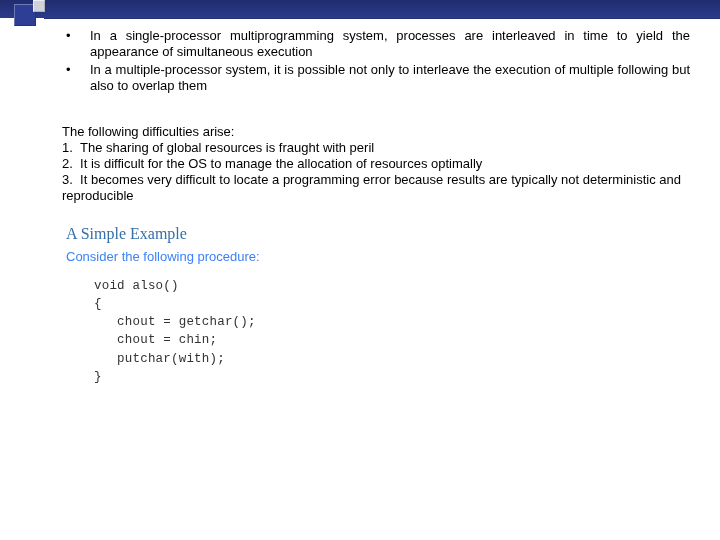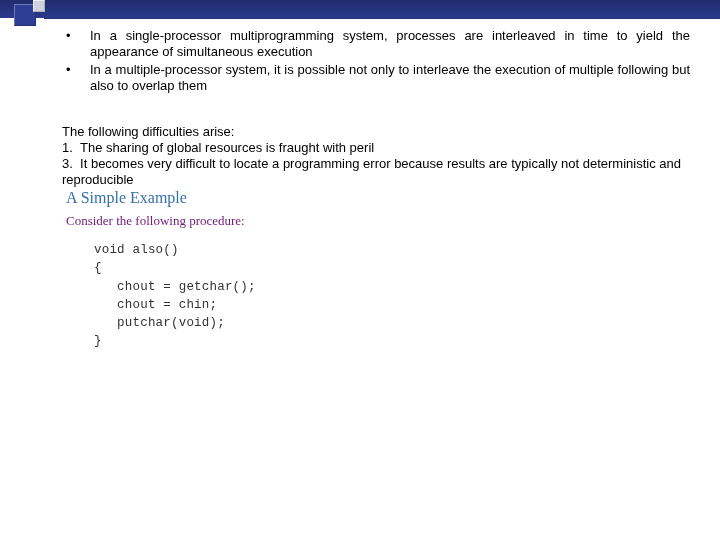--- a/index.html
+++ b/index.html
@@ -7,23 +7,23 @@
   .topbar{position:absolute;left:0;top:0;width:720px;height:18px;background:linear-gradient(#1f2c6e,#2b3b8a)}
   .square-lg{position:absolute;left:14px;top:4px;width:22px;height:22px;background:#2e3e94;box-shadow:inset -1px -1px 0 rgba(0,0,0,.2),inset 1px 1px 0 rgba(255,255,255,.3)}
   .square-sm{position:absolute;left:33px;top:0;width:12px;height:12px;background:#cfd2db;box-shadow:inset -1px -1px 0 rgba(0,0,0,.15),inset 1px 1px 0 rgba(255,255,255,.6)}
   .rule{position:absolute;left:44px;top:18px;width:676px;height:0;border-top:1px solid #263275}
   .body{position:absolute;left:62px;right:30px;top:28px;font-size:13px;line-height:1.22}
   .bul-row{display:flex;margin-bottom:2px}
   .bul{width:24px;flex:none;text-align:left;padding-left:4px}
   .bul-text.just{text-align:justify}
   .bul-text{flex:1}
   .para{margin-top:31px}
-  .example{margin-left:4px}
+  .example{margin-top:20px;margin-left:4px}
   .ex-title{font-family:'Times New Roman',serif;font-size:16px;color:#3570a8;margin-bottom:6px;font-weight:500}
-  .ex-sub{font-family:Liberation Serif, serif;font-size:13px;color:#701a75;margin-bottom:12px}
+  .ex-sub{font-family:Liberation Sans, sans-serif;font-size:13px;color:#3b82f6;margin-bottom:12px}
   .code{font-family:'Courier New',monospace;font-size:12.5px;color:#333;white-space:pre;margin-left:28px;line-height:1.45;letter-spacing:.2px}
 </style>
 </head>
 <body>
 
 <div class="slide">
   <div class="topbar"></div>
   <div class="square-lg"></div>
   <div class="square-sm"></div>
   <div class="rule"></div>
@@ -35,28 +35,29 @@
       <div class="bul-text just">In a single-processor multiprogramming system, processes are interleaved in time to yield the appearance of simultaneous execution</div>
     </div>
     <div class="bul-row">
       <div class="bul">•</div>
       <div class="bul-text just">In a multiple-processor system, it is possible not only to interleave the execution of multiple following but also to overlap them</div>
     </div>
 
     <div class="para">
       <div>The following difficulties arise:</div>
       <div>1.&nbsp;&nbsp;<span>The sharing of global resources is fraught with peril</span></div>
+      <div>2.&nbsp;&nbsp;<span>It is difficult for the OS to manage the allocation of resources optimally</span></div>
       <div>3.&nbsp;&nbsp;<span>It becomes very difficult to locate a programming error because results are typically not deterministic and reproducible</span></div>
     </div>
 
     <div class="example">
       <div class="ex-title">A Simple Example</div>
       <div class="ex-sub">Consider the following procedure:</div>
       <div class="code"><span>void also()</span>
 <span>{</span>
 <span>   chout = getchar();</span>
 <span>   chout = chin;</span>
-<span>   putchar(void);</span>
+<span>   putchar(with);</span>
 <span>}</span></div>
     </div>
 
   </div>
 </div>
 
 </body></html>

